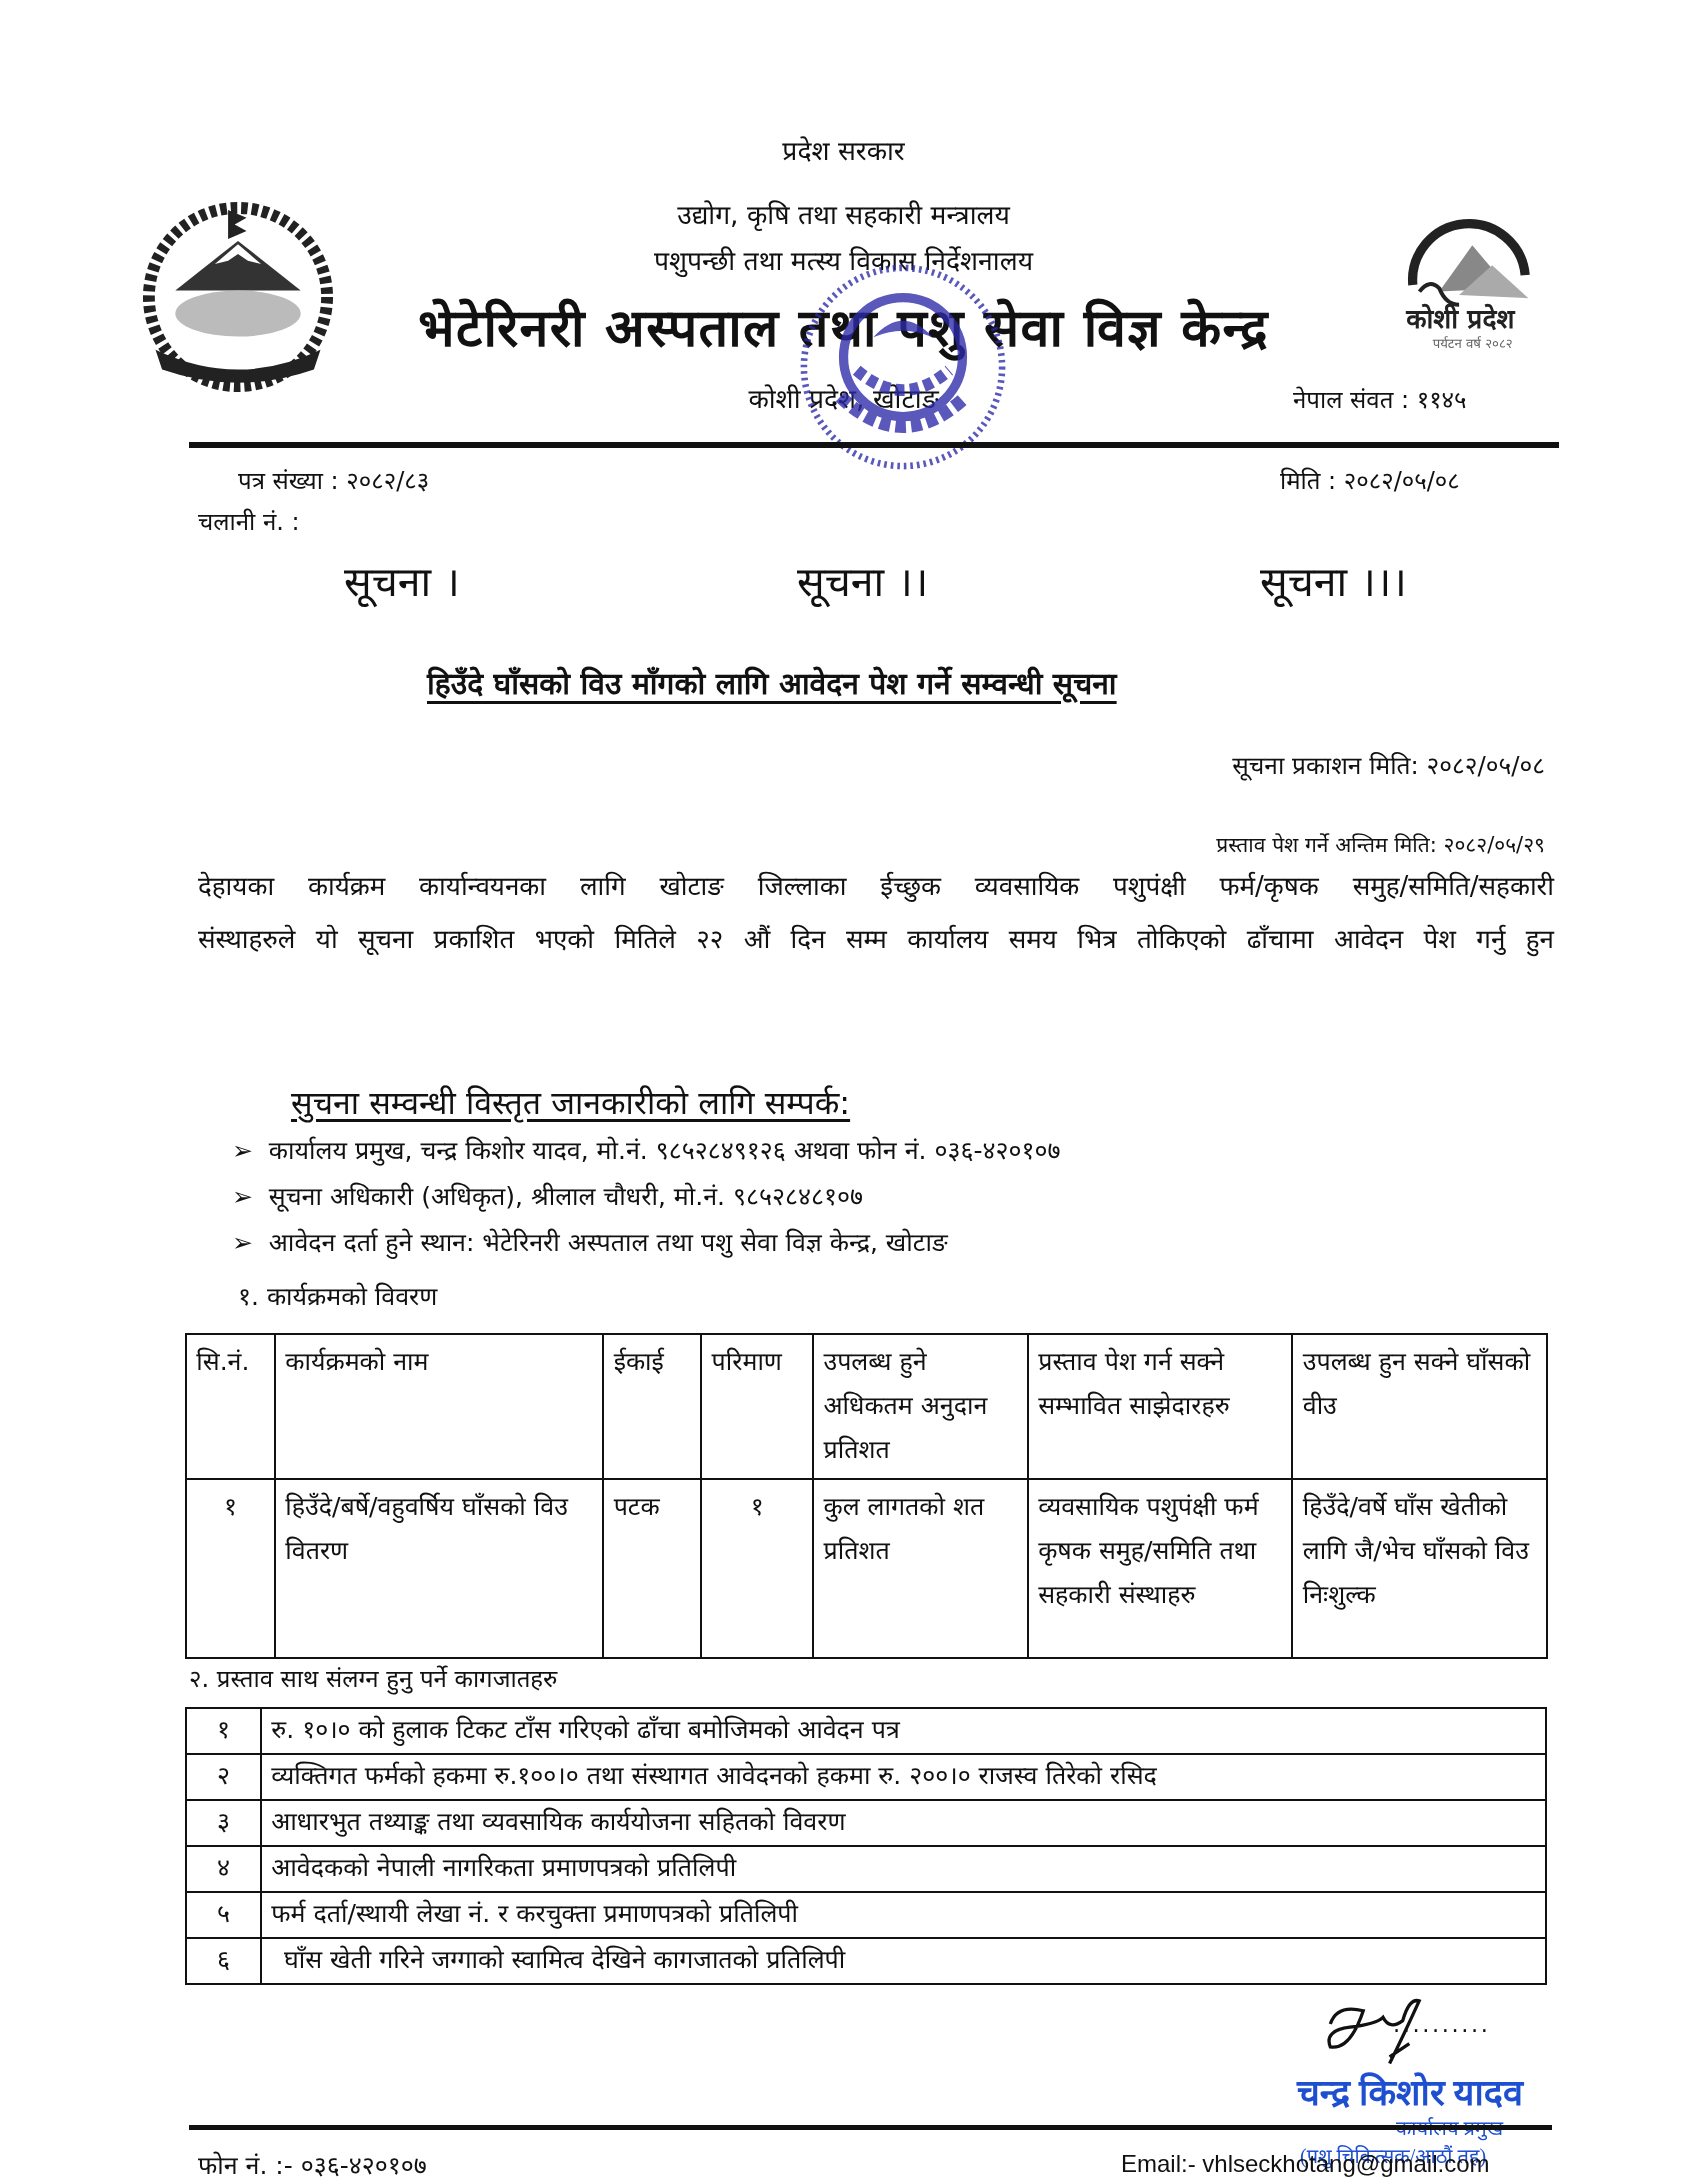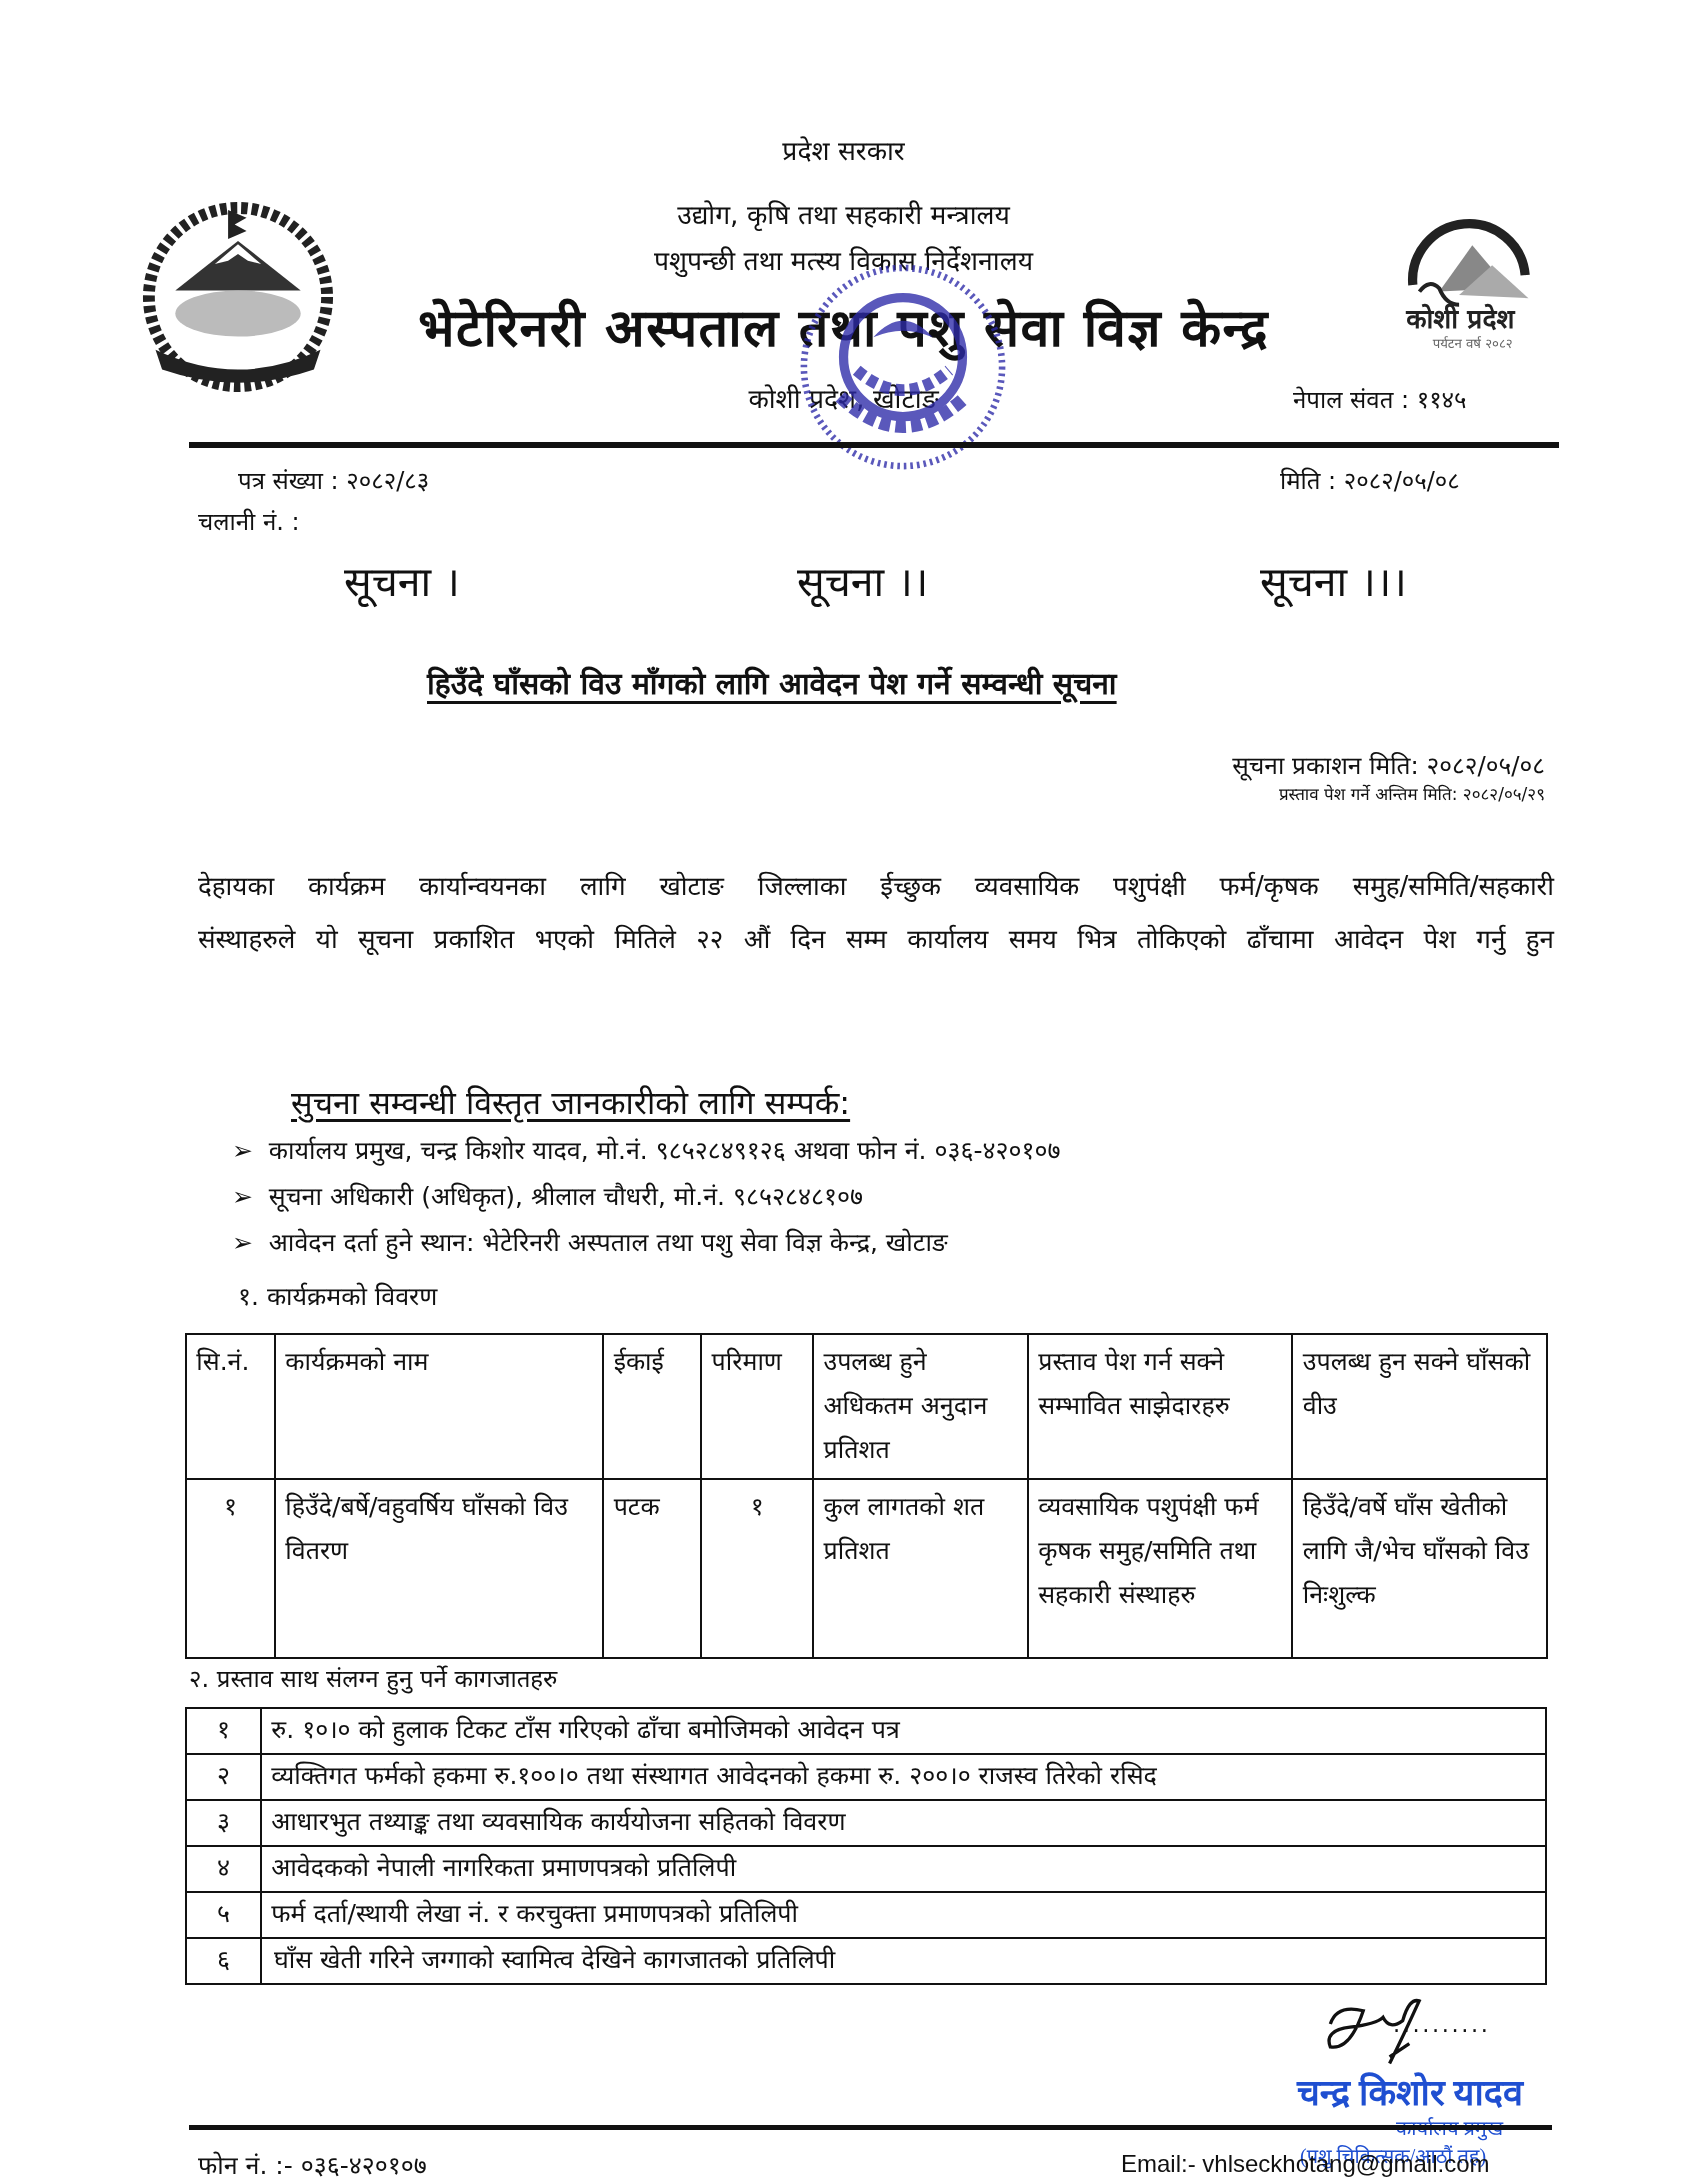--- a/index.html
+++ b/index.html
@@ -64,21 +64,21 @@
 <div class="abs" style="left:198px; top:504px; font-size:24px;">चलानी नं. :</div>
 <div class="abs" style="left:1280px; top:463px; font-size:24px;">मिति : २०८२/०५/०८</div>
 
 <div class="abs suchana" style="left:344px; top:552px;">सूचना ।</div>
 <div class="abs suchana" style="left:797px; top:552px;">सूचना ।।</div>
 <div class="abs suchana" style="left:1260px; top:552px;">सूचना ।।।</div>
 
 <div class="abs" style="left:427px; top:662px; font-size:30px; font-weight:bold; text-decoration:underline; text-underline-offset:6.6px;">हिउँदे घाँसको विउ माँगको लागि आवेदन पेश गर्ने सम्वन्धी सूचना</div>
 
 <div class="abs" style="right:142px; top:748px; font-size:24.5px; text-align:right;">सूचना प्रकाशन मिति: २०८२/०५/०८</div>
-<div class="abs" style="right:142px; top:782px; font-size:17px; text-align:right;margin-left:16px;">प्रस्ताव पेश गर्ने अन्तिम मिति: २०८२/०५/२९</div>
+<div class="abs" style="right:142px; top:830px; font-size:21px; text-align:right;margin-left:16px;">प्रस्ताव पेश गर्ने अन्तिम मिति: २०८२/०५/२९</div>
 
 <div class="abs body-text" style="left:198px; top:860px; width:1356px;">
   <div style="text-align:justify; text-align-last:justify;">देहायका कार्यक्रम कार्यान्वयनका लागि खोटाङ जिल्लाका ईच्छुक व्यवसायिक पशुपंक्षी फर्म/कृषक समुह/समिति/सहकारी</div>
   <div style="text-align:justify; text-align-last:justify;">संस्थाहरुले यो सूचना प्रकाशित भएको मितिले २२ औं दिन सम्म कार्यालय समय भित्र तोकिएको ढाँचामा आवेदन पेश गर्नु हुन</div>
 </div>
 
 <div class="abs" style="left:291px; top:1080px; font-size:32px; text-decoration:underline; text-underline-offset:5.3px;">सुचना सम्वन्धी विस्तृत जानकारीको लागि सम्पर्क:</div>
 <div class="abs" style="left:232px; top:1128px; font-size:25px; line-height:46px;">
   <div><span>➢&nbsp;&nbsp;</span><span>कार्यालय प्रमुख, चन्द्र किशोर यादव, मो.नं. ९८५२८४९१२६ अथवा फोन नं. ०३६-४२०१०७</span></div>
   <div><span>➢&nbsp;&nbsp;</span><span>सूचना अधिकारी (अधिकृत), श्रीलाल चौधरी, मो.नं. ९८५२८४८१०७</span></div>
@@ -140,21 +140,21 @@
   <tr style="height:46px;">
         <td class="center" style="padding:0; line-height:42px;">४</td>
         <td style="padding:0 9.3px; line-height:42px;">आवेदकको नेपाली नागरिकता प्रमाणपत्रको प्रतिलिपी</td>
       </tr>
   <tr style="height:46px;">
         <td class="center" style="padding:0; line-height:42px;">५</td>
         <td style="padding:0 9.3px; line-height:42px;">फर्म दर्ता/स्थायी लेखा नं. र करचुक्ता प्रमाणपत्रको प्रतिलिपी</td>
       </tr>
   <tr style="height:46px;">
         <td class="center" style="padding:0; line-height:42px;">६</td>
-        <td style="padding:0 12px; line-height:42px;border-radius:23px;">घाँस खेती गरिने जग्गाको स्वामित्व देखिने कागजातको प्रतिलिपी</td>
+        <td style="padding:0 22px; line-height:42px;border-radius:23px;">घाँस खेती गरिने जग्गाको स्वामित्व देखिने कागजातको प्रतिलिपी</td>
       </tr>
 </tbody>
   </table>
 
 <div class="abs" style="left:1310px; top:1991px; width:146px; height:79px;">
   <svg width="146" height="79" viewBox="0 0 220 120">
     <path d="M30,50 Q40,20 80,30 Q60,90 30,85 Q20,60 60,55 Q100,50 110,40 Q120,60 140,45 Q150,10 165,15 Q140,70 120,110 M120,100 L150,80" fill="none" stroke="#111" stroke-width="5"></path>
   </svg>
 </div>
 <div class="abs" style="left:1393px; top:2011px; font-size:22.5px; letter-spacing:2.6px;">..........</div>

